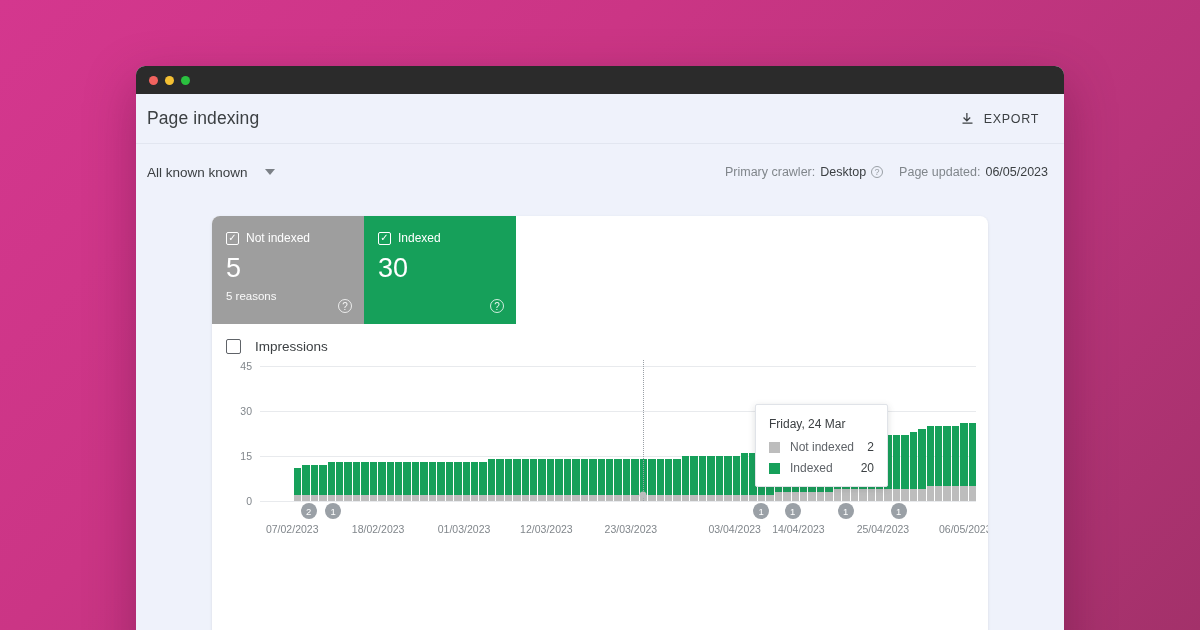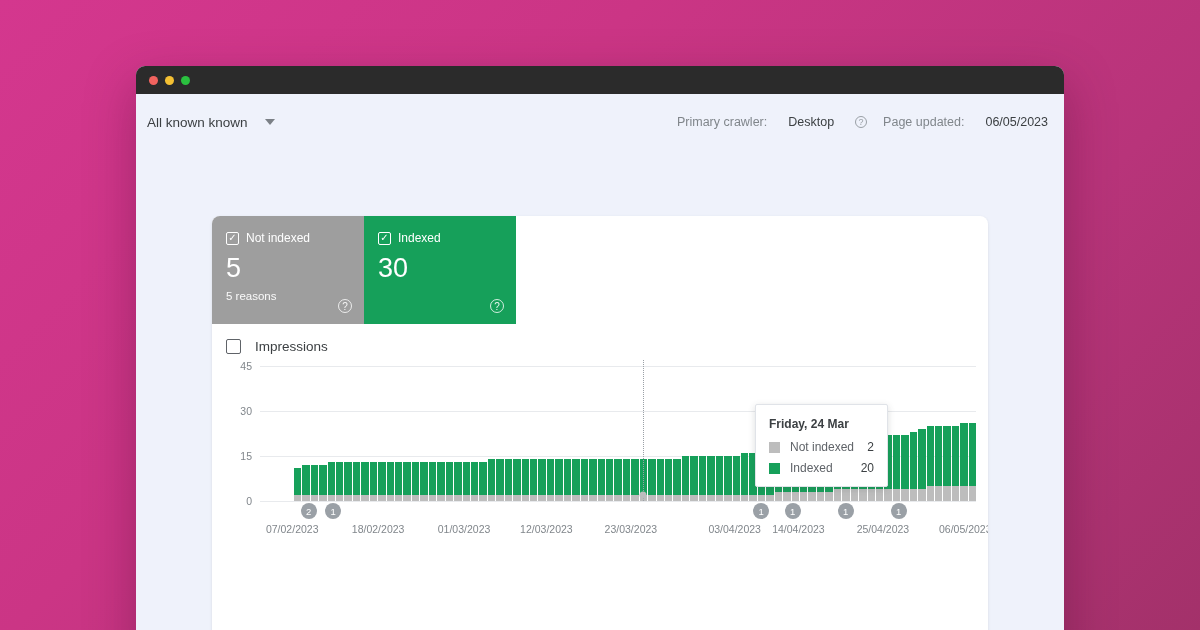--- a/index.html
+++ b/index.html
@@ -59,21 +59,21 @@
     font-size: 13.5px; color: #3c4043; cursor: pointer;
   }
   .caret {
     width: 0; height: 0;
     border-left: 5.5px solid transparent;
     border-right: 5.5px solid transparent;
     border-top: 6px solid #7b8086;
   }
   .meta { display: flex; align-items: center; gap: 16px; font-size: 12.5px; color: #80868b; }
   .meta .strong { color: #3c4043; }
-  .meta-group { display: flex; align-items: center; gap: 21px; }
+  .meta-group { display: flex; align-items: center; gap: 5px; }
   .qmark {
     display: inline-flex; align-items: center; justify-content: center;
     width: 12px; height: 12px; border: 1px solid #9aa0a6; border-radius: 50%;
     font-size: 9px; color: #9aa0a6; line-height: 1; cursor: pointer;
   }
 
   
   .card {
     position: absolute; left: 76px; top: 150px;
     width: 776px; height: 450px;
@@ -157,37 +157,49 @@
   }
 
   
   .tooltip {
     position: absolute; left: 543px; top: 188px;
     width: 133px; background: #fff;
     border: 1px solid #e0e3e8; border-radius: 2px;
     box-shadow: 0 2px 7px rgba(60,64,67,.18);
     padding: 12px 13px 11px 13px; z-index: 5;
   }
-  .tt-title { font-size: 12px; font-weight: bold; color: #3c4043; margin-bottom: 9px; }
+  .tt-title { font-size: 12px; font-weight: normal; color: #3c4043; margin-bottom: 9px; }
   .tt-row { display: flex; align-items: center; margin-top: 7px; }
   .tt-swatch { width: 11px; height: 11px; margin-right: 10px; flex: none; }
   .tt-name { font-size: 12px; color: #5f6368; flex: 1; }
   .tt-val { font-size: 12px; color: #3c4043; }
 </style>
 </head>
 <body>
 
 <div class="window">
 
   <div class="titlebar">
     <span class="dot red"></span>
     <span class="dot yellow"></span>
     <span class="dot green"></span>
   </div>
 
+  <div class="app-header">
+    <div class="page-title">Page indexing</div>
+    <div class="export-btn">
+      <span>
+        <svg width="15" height="15" viewBox="0 0 24 24" fill="#3c4043">
+          <path d="M12 3v10.2l3.6-3.6 1.4 1.4-6 6-6-6 1.4-1.4 3.6 3.6V3z"></path>
+          <rect x="4" y="18.4" width="16" height="2"></rect>
+        </svg>
+      </span>
+      <span>EXPORT</span>
+    </div>
+  </div>
 
   <div class="filter-row">
     <div class="dropdown">
       <span>All known known</span>
       <span class="caret"></span>
     </div>
     <div class="meta">
       <div class="meta-group">
         <span>Primary crawler:</span>
         <span class="strong">Desktop</span>

